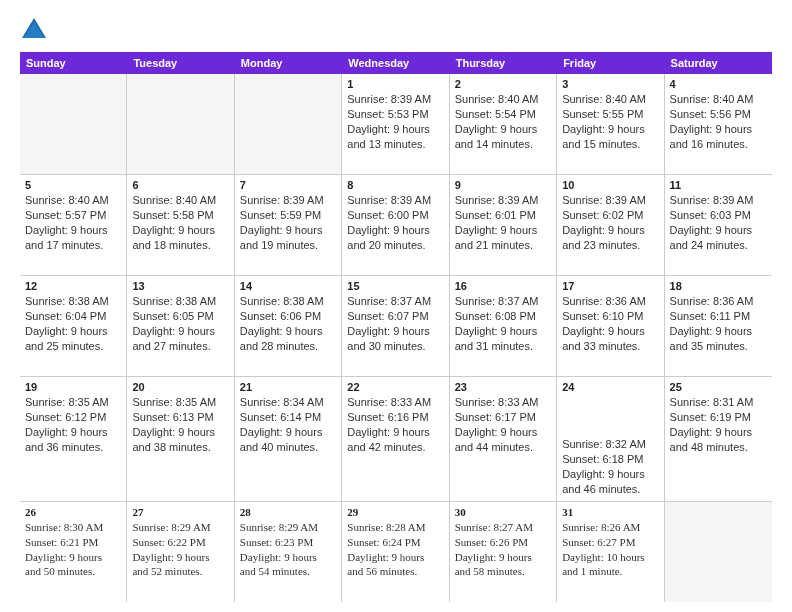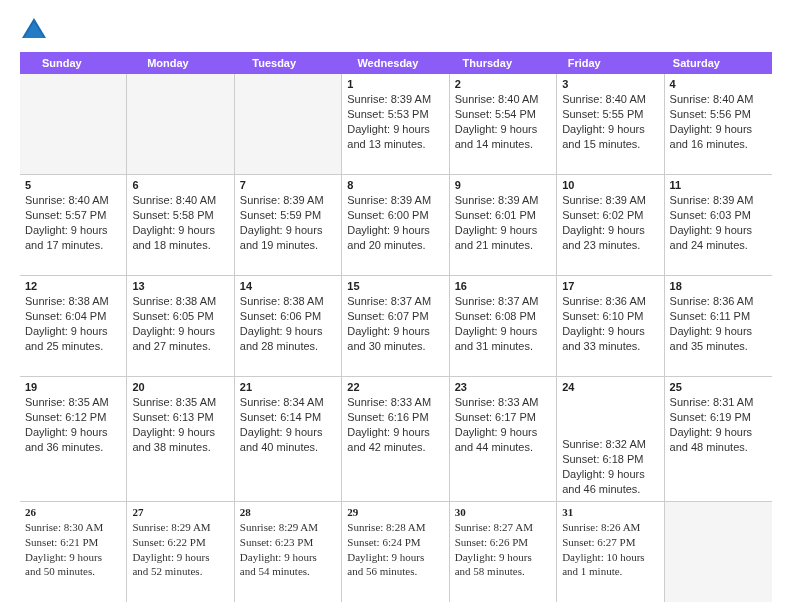--- a/index.html
+++ b/index.html
@@ -61,22 +61,21 @@
       color: #555;
     }
     .calendar {
       flex: 1;
       display: flex;
       flex-direction: column;
     }
     .cal-header {
       display: grid;
       grid-template-columns: repeat(7, 1fr);
-      background: #8b5cf6;
-      padding-left: 16px;
+      background: #6d28d9;
     }
     .cal-header-cell {
       color: #fff;
       font-size: 11px;
       font-weight: bold;
       padding: 5px 6px;
       text-align: left;
     }
     .cal-body {
       display: flex;
@@ -137,22 +136,22 @@
     </div>
     <div class="title-block">
       <div class="month-title"></div>
       <div class="subtitle"></div>
     </div>
   </div>
 
   <div class="calendar">
     <div class="cal-header">
     <div class="cal-header-cell">Sunday</div>
+        <div class="cal-header-cell">Tuesday</div>
         <div class="cal-header-cell">Monday</div>
-        <div class="cal-header-cell">Tuesday</div>
         <div class="cal-header-cell">Wednesday</div>
         <div class="cal-header-cell">Thursday</div>
         <div class="cal-header-cell">Friday</div>
         <div class="cal-header-cell">Saturday</div>
       </div>
     <div class="cal-body">
     <div class="cal-row">
           <div class="cal-cell empty"></div>
           <div class="cal-cell empty"></div>
           <div class="cal-cell empty"></div>

